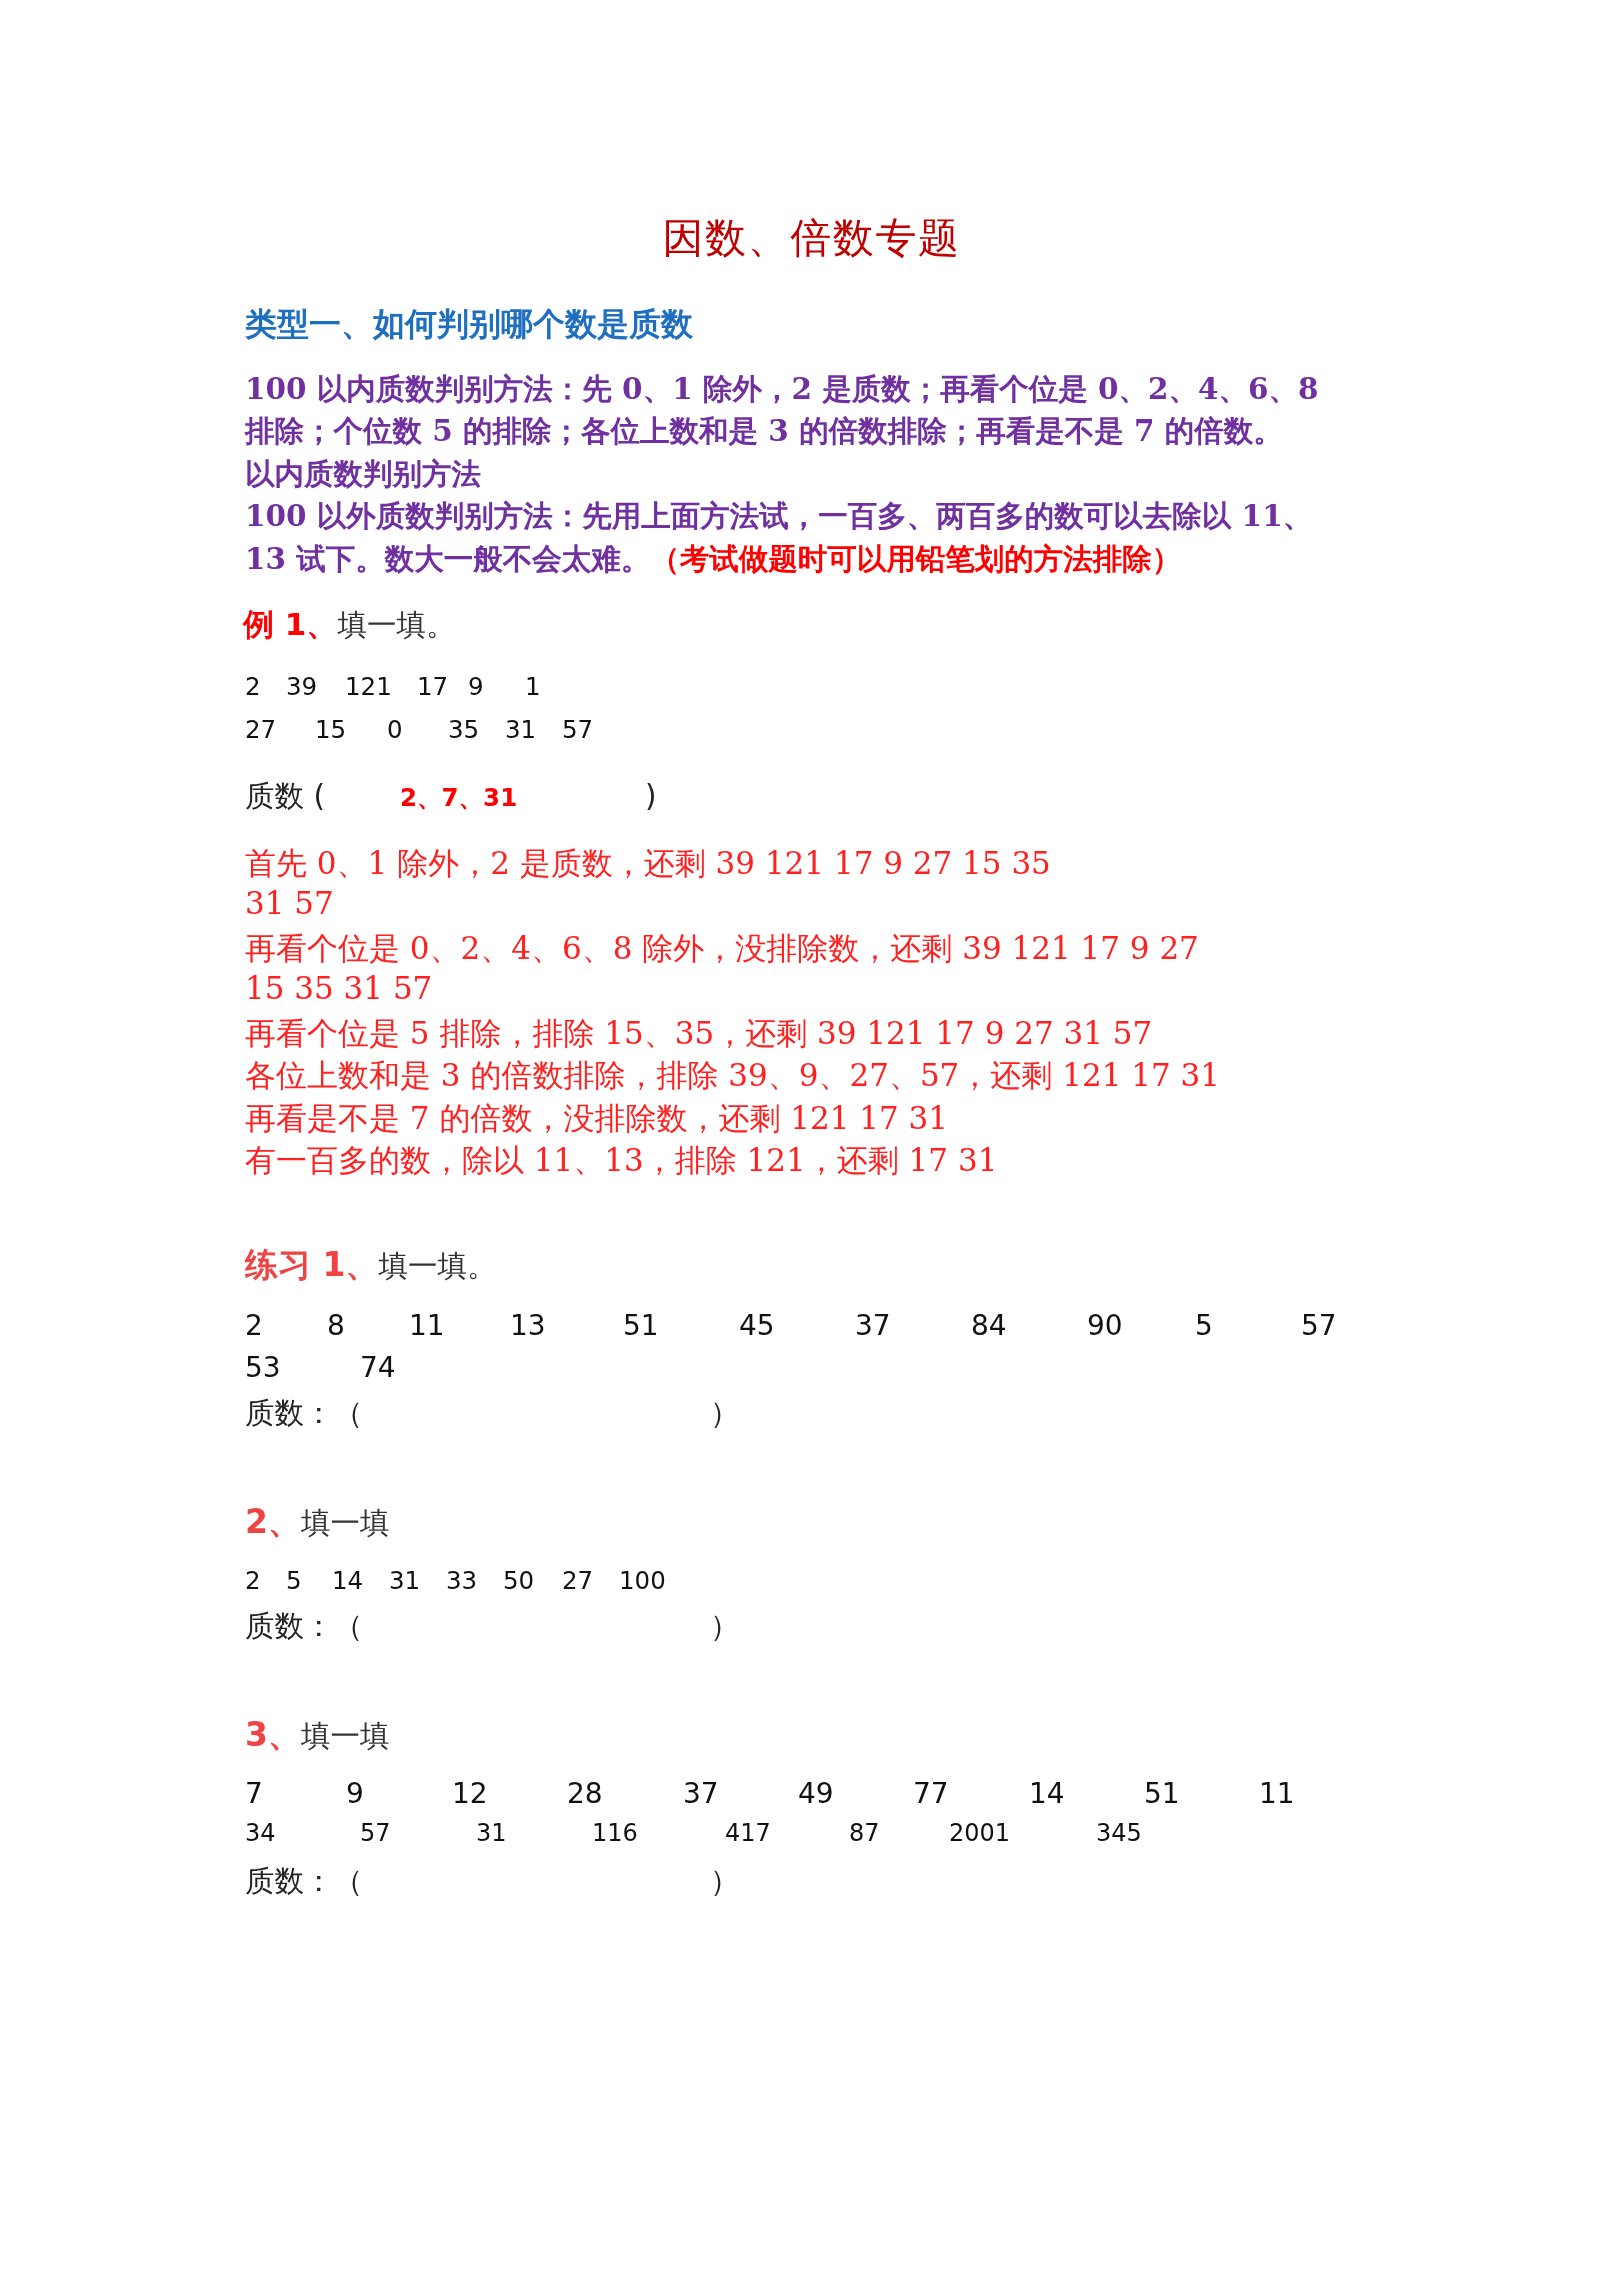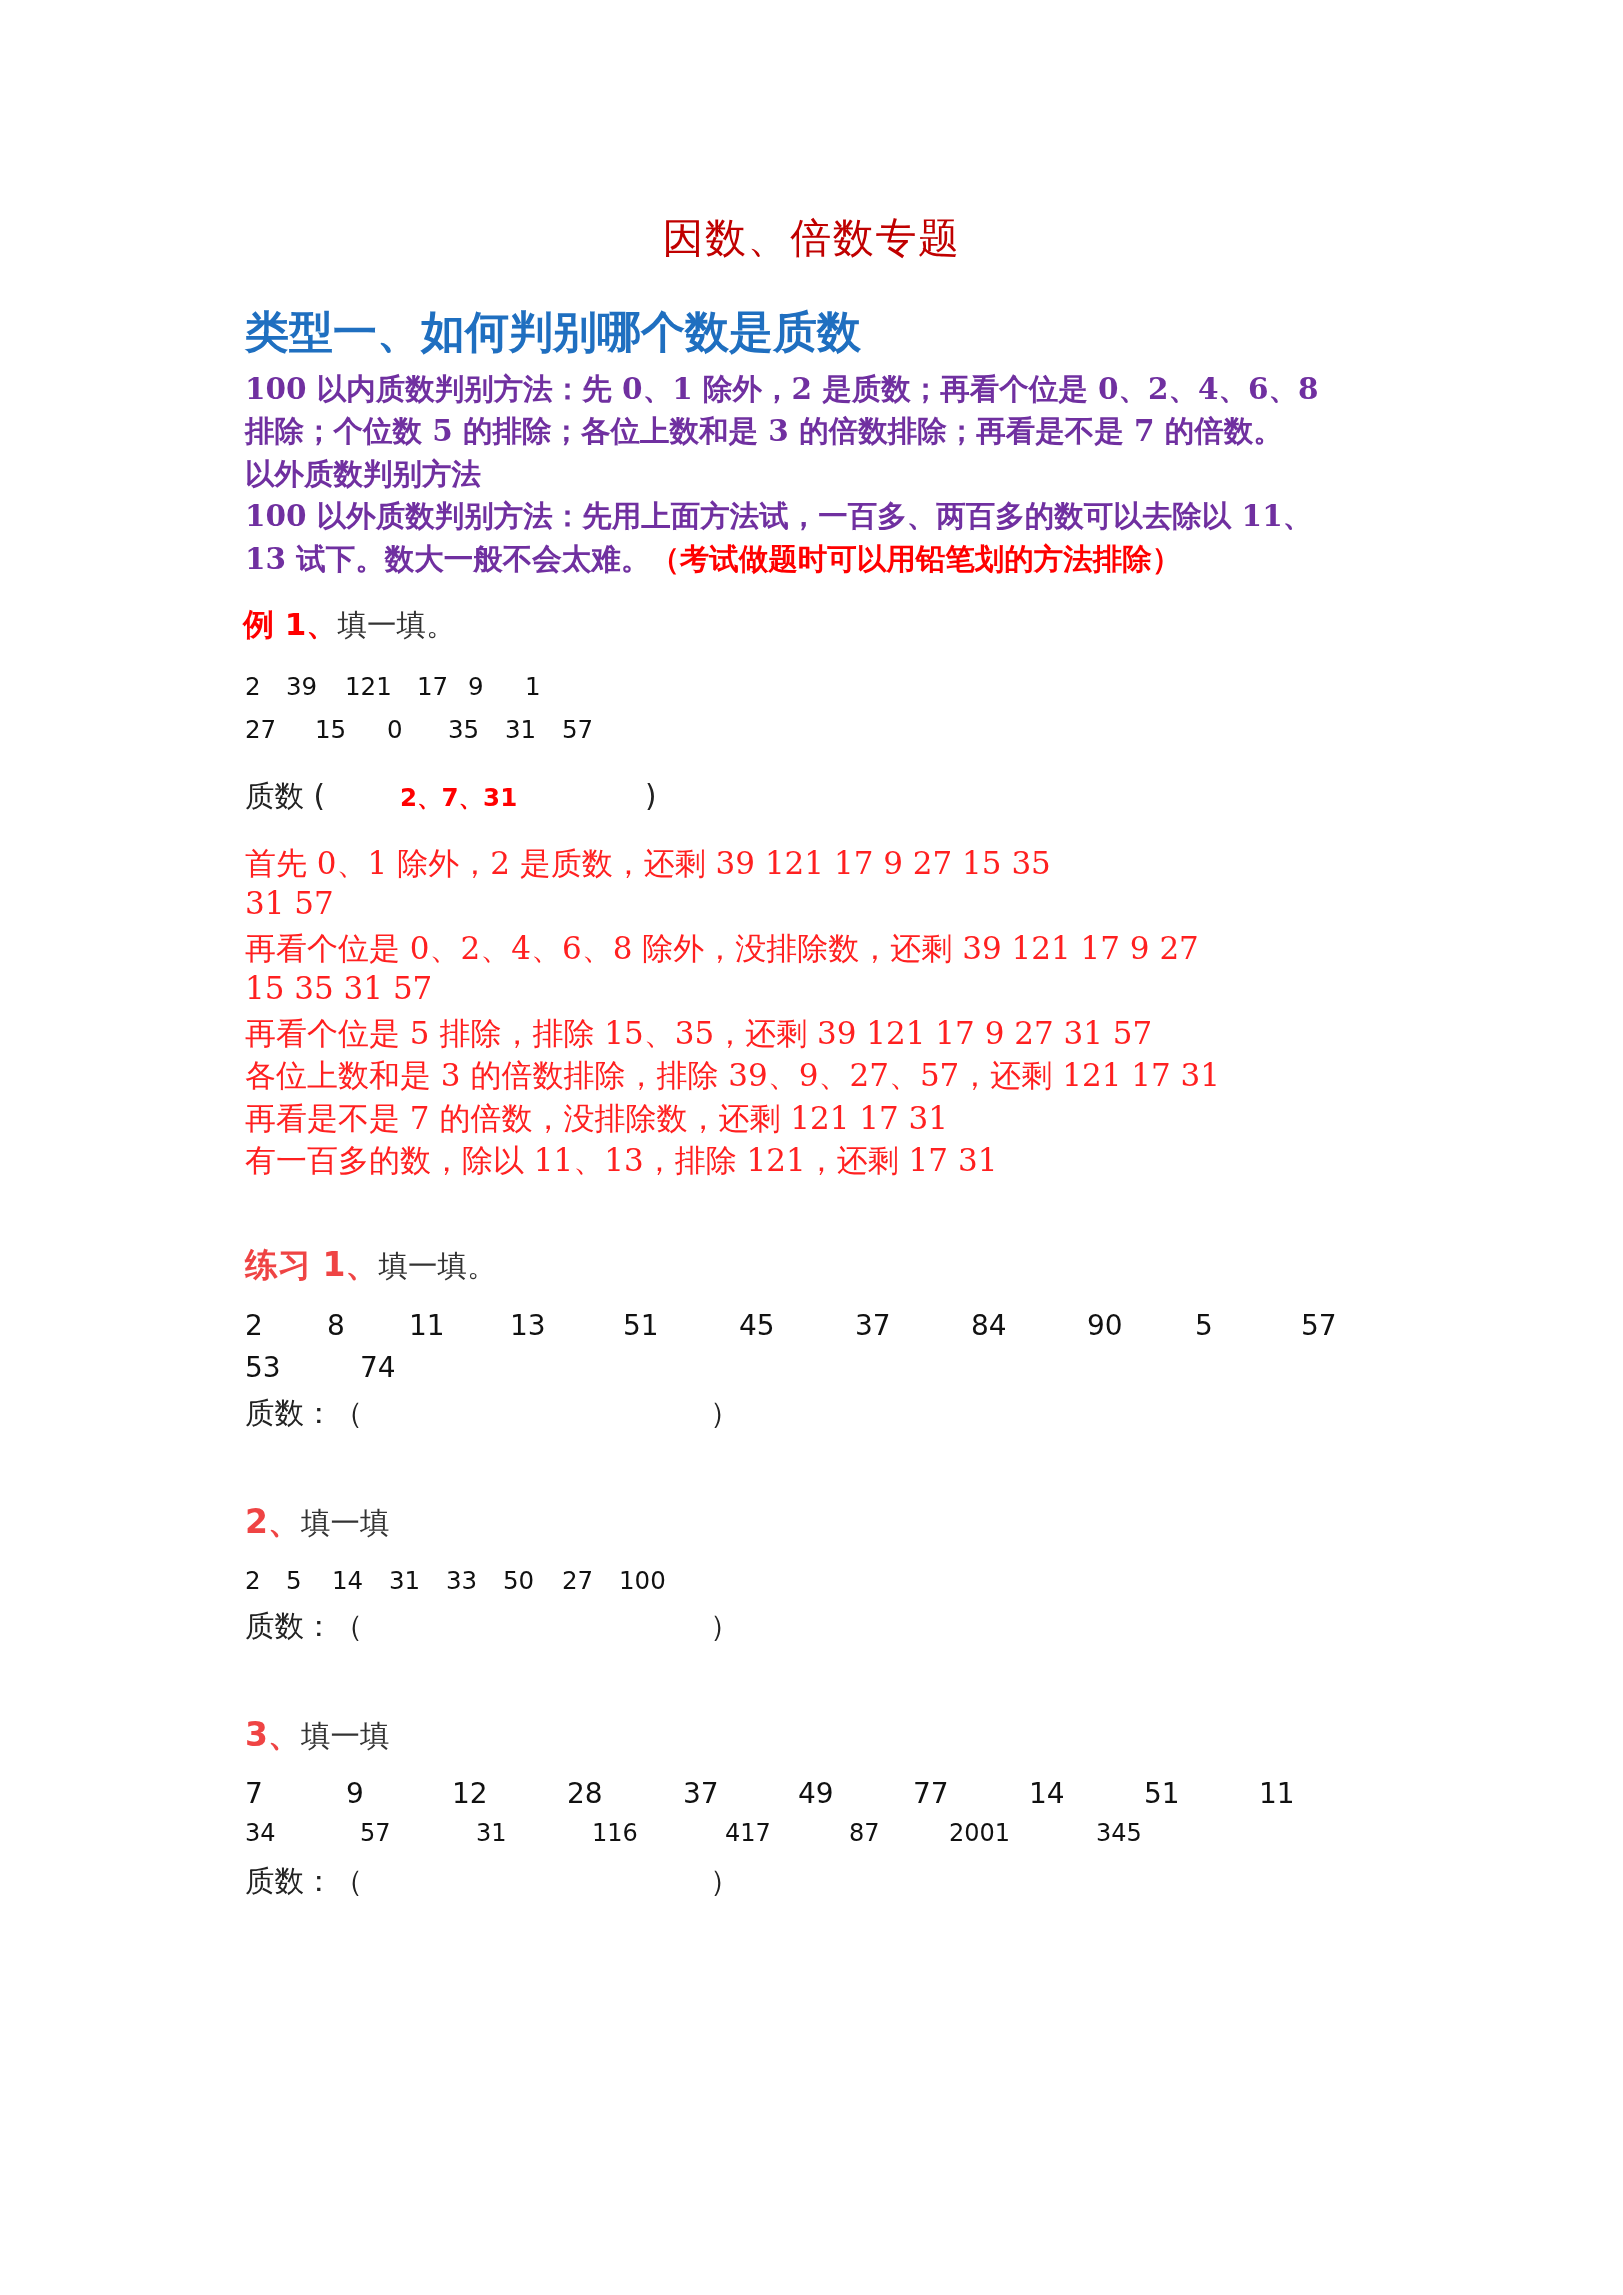--- a/index.html
+++ b/index.html
@@ -2,21 +2,21 @@
 <html style="font-size:13px"><head>
 <meta charset="utf-8">
 <style>
   html, body { margin: 0; padding: 0; background: #ffffff; }
   body { width: 1623px; height: 2295px; position: relative; overflow: hidden;
          font-family: "DejaVu Serif", "Liberation Serif", serif; color: #222; }
   .page { position: absolute; left: 0; top: 0; width: 1623px; height: 2295px; }
   .abs { position: absolute; white-space: nowrap; }
 
   .title { left: 0; width: 1623px; top: 211px; text-align: center; font-size: 41px; color: #c00000; letter-spacing: 1.6px; }
-  .h1 { left: 245px; top: 303px; font-size: 44px; font-weight: bold; color: #1f6fc0; font-family: "DejaVu Sans", sans-serif; }
+  .h1 { left: 245px; top: 303px; font-size: 32px; font-weight: bold; color: #1f6fc0; font-family: "DejaVu Sans", sans-serif; }
   .purple { color: #7030a0; font-weight: bold; font-size: 29.5px; font-family: "DejaVu Serif", serif; }
   .red-b { color: #ff0000; font-weight: bold; }
   .ex-label { font-size: 31px; font-weight: bold; color: #ff0000; font-family: "DejaVu Sans", sans-serif; }
   .green-label { font-size: 33px; font-weight: bold; color: #ef4444; font-family: "DejaVu Sans", sans-serif; }
   .prompt { font-size: 29.5px; color: #333; font-family: "DejaVu Serif", serif; font-weight: normal; }
   .nums { font-family: "DejaVu Sans", sans-serif; font-size: 24.5px; color: #111; }
   .nums span { display: inline-block; }
   .red-text { color: #ff2020; font-size: 31px; font-family: "DejaVu Serif", serif; }
   .answer-line { font-size: 29.5px; color: #222; font-family: "DejaVu Sans", sans-serif; }
   .answer-val { color: #ff0000; font-weight: bold; font-size: 24.5px; }
@@ -25,21 +25,21 @@
 <body>
 
 <div class="page">
 
   <div class="abs title">因数、倍数专题</div>
 
   <div class="abs h1">类型一、如何判别哪个数是质数</div>
 
   <div class="abs purple" style="left:245px; top:370px;">100 以内质数判别方法：先 0、1 除外，2 是质数；再看个位是 0、2、4、6、8</div>
   <div class="abs purple" style="left:245px; top:412px;text-align:right;">排除；个位数 5 的排除；各位上数和是 3 的倍数排除；再看是不是 7 的倍数。</div>
-  <div class="abs purple" style="left:245px; top:455px;">以外质数判别方法</div>
+  <div class="abs purple" style="left:245px; top:455px;">以内质数判别方法</div>
   <div class="abs purple" style="left:245px; top:497px;">100 以外质数判别方法：先用上面方法试，一百多、两百多的数可以去除以 11、</div>
   <div class="abs purple" style="left:245px; top:540px;">
     <span>13 试下。数大一般不会太难。</span><span class="red-b">（考试做题时可以用铅笔划的方法排除）</span>
   </div>
 
   <div class="abs" style="left:243px; top:604px;">
     <span class="ex-label">例 1、</span><span class="prompt">填一填。</span>
   </div>
 
   <div class="abs nums" style="left:245px; top:672px;">

